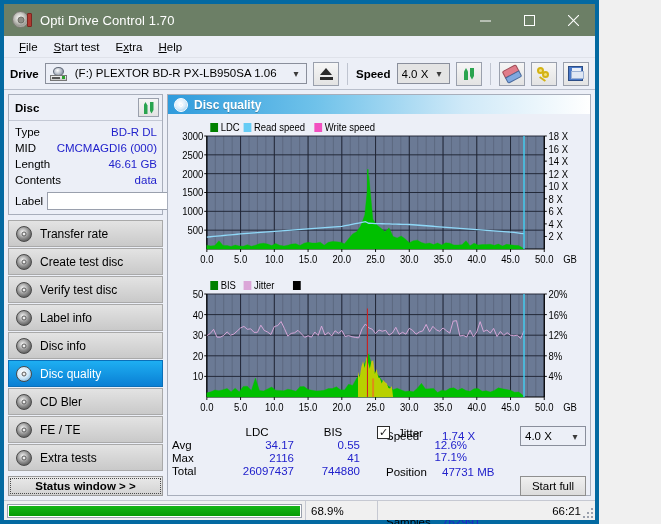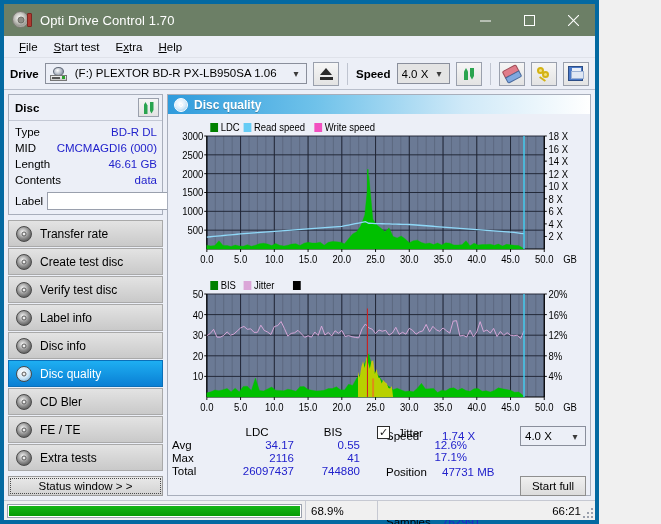--- a/index.html
+++ b/index.html
@@ -234,21 +234,21 @@
     top:50%;left:50%;transform:translate(-50%,-50%);
   }
   .navbtn.active .nav-icon .ring {
     background: radial-gradient(circle at 42% 38%, #ffffff 0%, #cfe7f7 50%, #8fbfe0 78%, #eaf6ff 100%);
   }
 
   .sb-spacer { flex: 1 1 auto; min-height: 4px; }
   .status-window-btn {
     height: 22px;
     display: flex; align-items: center; justify-content: center;
-    font-size: 11.5px; font-weight: normal; color: #000;
+    font-size: 11.5px; font-weight: bold; color: #000;
     background: linear-gradient(#e9e9e9,#d2d2d2);
     border: 1px solid #9a9a9a;
     outline: 1px dotted #4a4a4a; outline-offset: -3px;
   }
 
   
   .main {
     flex: 1 1 auto; min-width: 0;
     display: flex; flex-direction: column;
     border: 1px solid #a8aebb;

